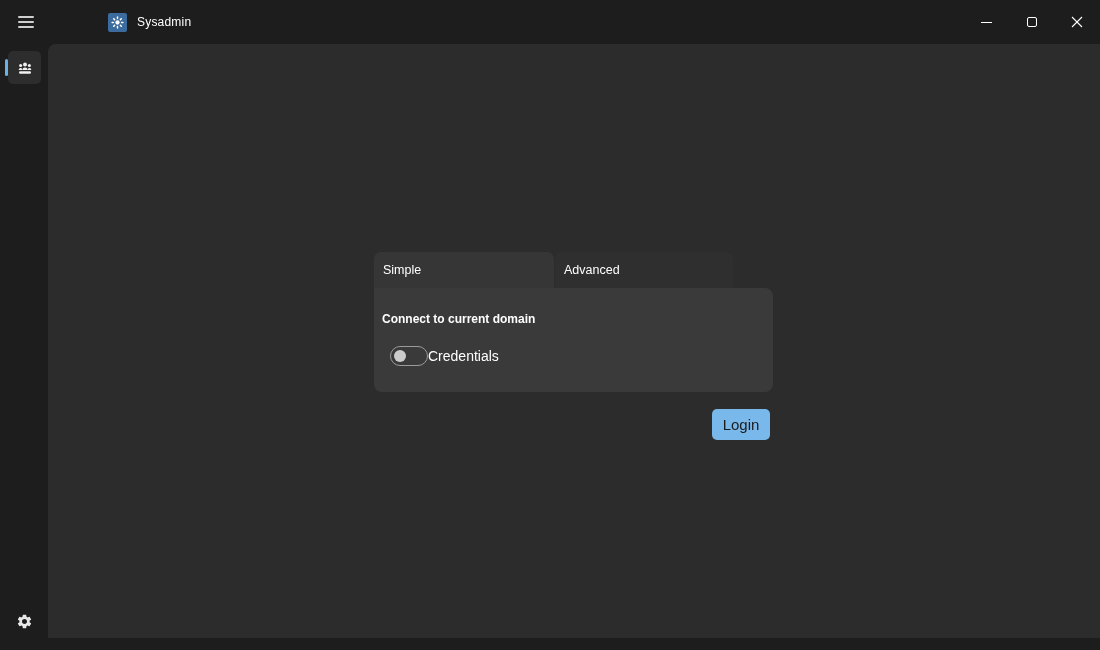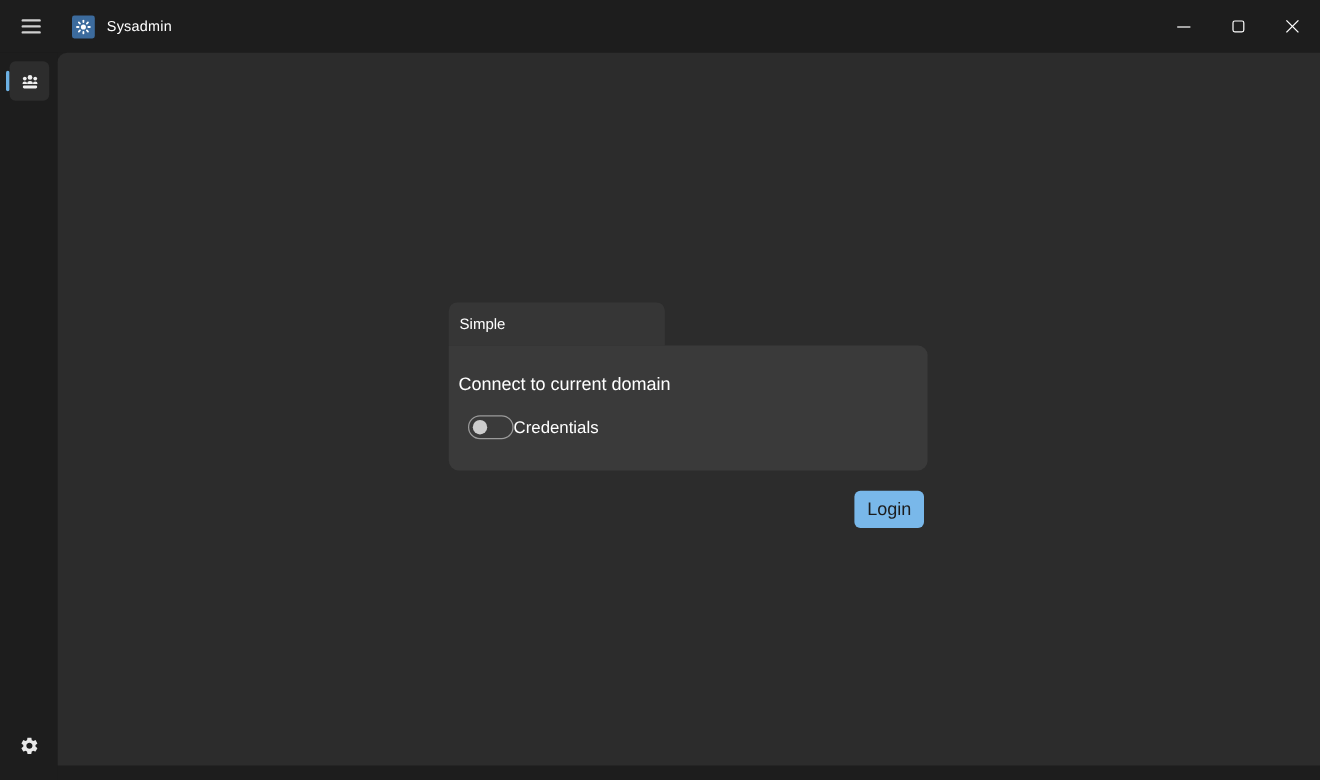--- a/index.html
+++ b/index.html
@@ -8,21 +8,21 @@
     font-family:"Liberation Sans", sans-serif;
     background:#1d1d1d;
     color:#ffffff;
     position:relative;
   }
 
   
   .titlebar {
     position:absolute; left:0; top:0; width:1100px; height:44px;
     background:#1d1d1d;
-    display:flex; align-items:center;
+    display:flex; align-items:center;gap:48px;
   }
   .hamburger-btn {
     width:40px; height:34px; margin-left:6px;
     display:flex; flex-direction:column; justify-content:center; align-items:center;
     gap:3px; border-radius:5px; cursor:pointer;
   }
   .hamburger-btn span { display:block; width:16px; height:2px; background:#cfcfcf; border-radius:1px; }
   .app-identity { display:flex; align-items:center; margin-left:14px; }
   .app-icon {
     width:19px; height:19px; border-radius:2px;
@@ -70,21 +70,21 @@
   }
   .tab-simple { left:326px; width:180px; background:#363636; }
   .tab-advanced { left:507px; width:178px; background:#2f2f2f; }
 
   .panel-card {
     position:absolute; left:326px; top:244px; width:399px; height:104px;
     background:#3a3a3a; border-radius:0 8px 8px 8px;
   }
   .panel-heading {
     position:absolute; left:8px; top:24px;
-    font-size:15px; font-weight:normal; color:#ffffff;
+    font-size:12px; font-weight:bold; color:#ffffff;
   }
   .toggle-row {
     position:absolute; left:16px; top:58px;
     display:flex; align-items:center;
   }
   .toggle-switch {
     width:38px; height:20px; border:1px solid #9b9b9b; border-radius:10px;
     position:relative; cursor:pointer; background:transparent;
   }
   .toggle-knob {
@@ -168,20 +168,23 @@
       </svg>
     </span>
   </div>
 </div>
 
 <div class="content">
 
   <div class="tab tab-simple">
     <span>Simple</span>
   </div>
+  <div class="tab tab-advanced">
+    <span>Advanced</span>
+  </div>
 
   <div class="panel-card">
     <div class="panel-heading">Connect to current domain</div>
     <div class="toggle-row">
       <div class="toggle-switch">
         <div class="toggle-knob"></div>
       </div>
       <span class="toggle-label">Credentials</span>
     </div>
   </div>

